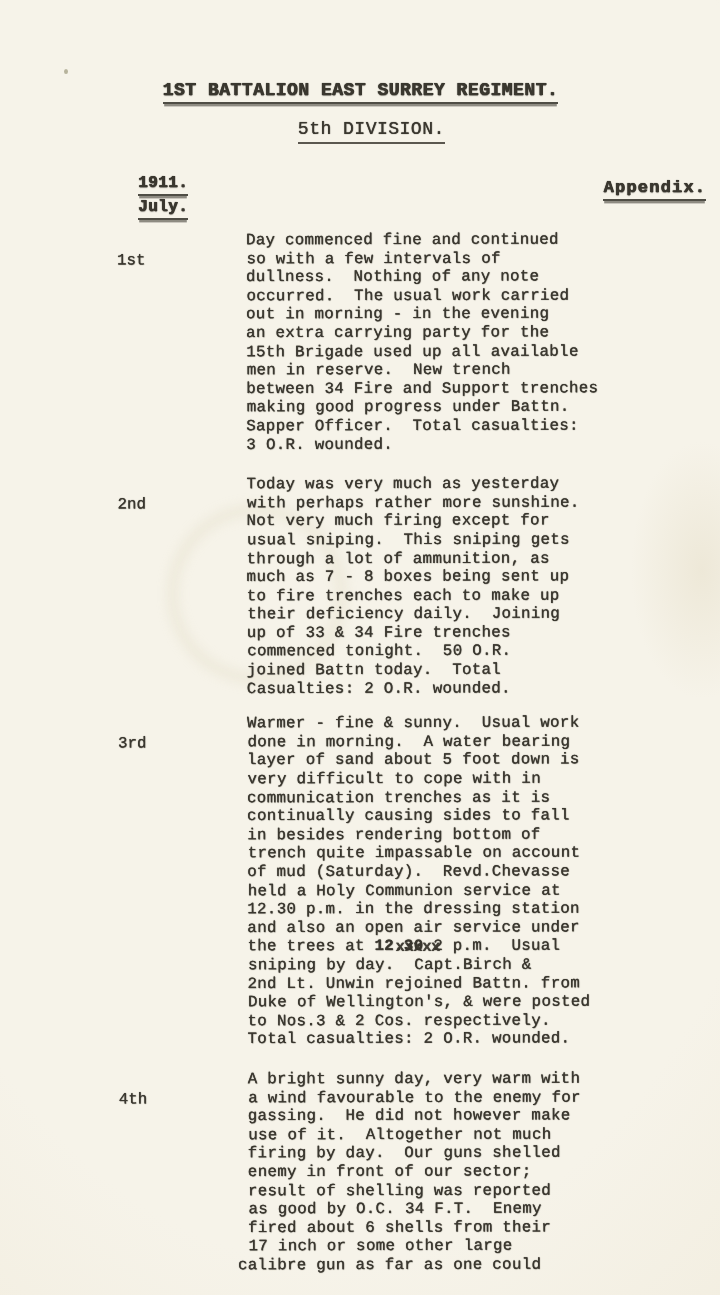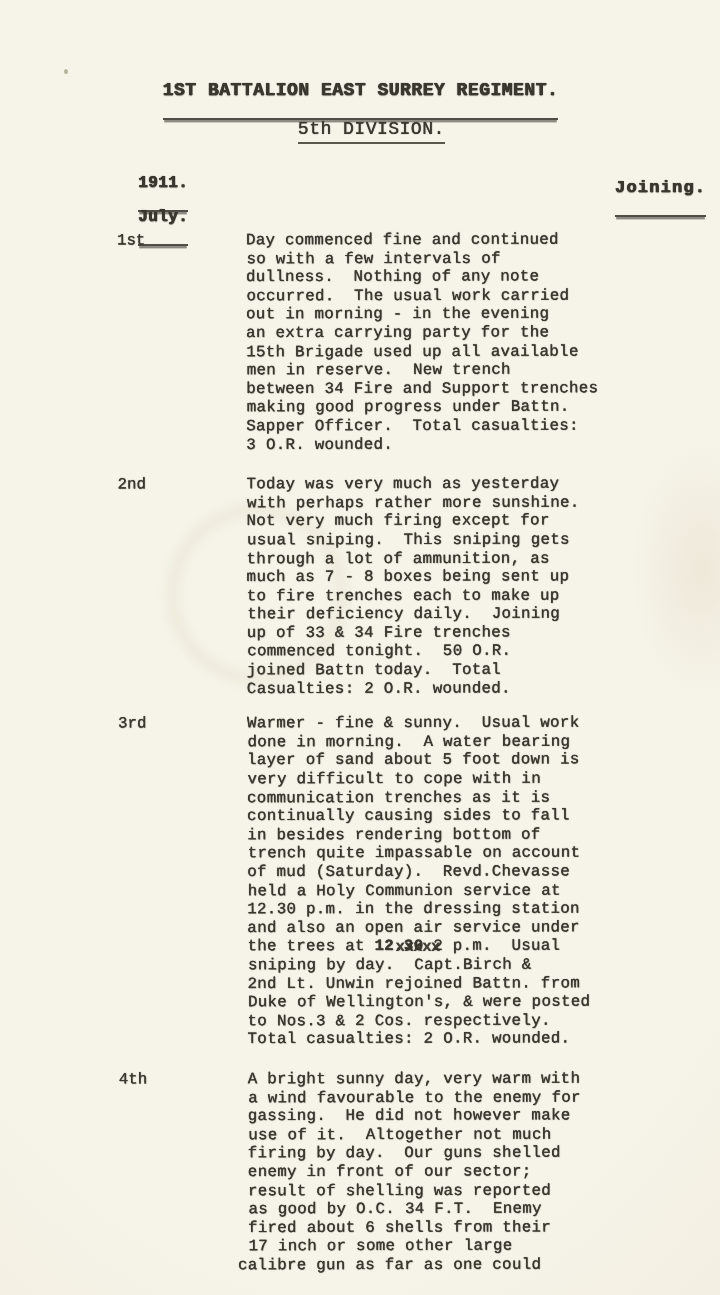--- a/index.html
+++ b/index.html
@@ -17,47 +17,47 @@
   }
   .heavy{
     font-weight:bold;
     text-shadow:0 0 1px currentColor, .7px 0 .4px currentColor, .4px .5px 1px rgba(58,55,47,.55);
   }
   
   .u2{
     display:inline-block;
     border-bottom:2.2px solid rgba(56,53,45,.88);
     box-shadow:0 3.6px 0 -1.2px rgba(56,53,45,.55);
-    padding-bottom:18px;
+    padding-bottom:2px;
   }
   .u1{
     display:inline-block;
     border-bottom:2.2px solid rgba(56,53,45,.82);
     padding-bottom:2.5px;
     text-align:right;
   }
   .page-title{
     position:absolute;top:60px;left:0;width:720px;text-align:center;
     font-size:18px;letter-spacing:.5px;transform:translateX(-11px);
   }
   .division{
     position:absolute;top:99px;left:0;width:720px;text-align:center;
     font-size:18px;letter-spacing:.5px;
   }
   .year{position:absolute;top:156px;left:118px;font-size:16px;letter-spacing:.4px;}
   .appendix{position:absolute;top:159px;right:14px;font-size:17px;letter-spacing:1.2px;}
-  .month{position:absolute;top:190px;left:118px;font-size:16px;letter-spacing:.4px;}
+  .month{position:absolute;top:180px;left:118px;font-size:16px;letter-spacing:.4px;}
 
   .entries{
     position:absolute;top:231px;left:118px;right:20px;
     transform:rotate(-0.12deg);
   }
   .entry{display:flex;margin-bottom:21px;}
   .entry:nth-child(2){margin-bottom:16px;}
-  .entry-day{width:129px;flex:0 0 129px;font-size:15.8px;}
+  .entry-day{width:129px;flex:0 0 129px;font-size:15.8px;margin-top:20px;}
   .entry-lines{flex:1;}
   .line{
     font-size:15.8px;line-height:18.6px;letter-spacing:.3px;white-space:pre;
   }
   .line:nth-child(2n){transform:translateX(.5px);font-family:Liberation Mono, monospace;}
   .line:nth-child(3n){transform:translateY(-.3px);}
   .entry:last-child .line:last-child{margin-left:-10px;}
 
   .xout{position:relative;display:inline-block;font-weight:bold;}
   .xout .over{
@@ -95,20 +95,20 @@
 
 <div class="division ink">
   <span class="u1">5th DIVISION.</span>
 </div>
 
 <div class="year ink heavy">
   <span class="u2">1911.</span>
 </div>
 
 <div class="appendix ink heavy">
-  <span class="u2">Joining.</span>
+  <span class="u2">Appendix.</span>
 </div>
 
 <div class="month ink heavy">
   <span class="u2">July.</span>
 </div>
 
 <div class="entries ink"><div class="entry"><div class="entry-day">1st</div><div class="entry-lines"><div class="line">Day commenced fine and continued</div><div class="line">so with a few intervals of</div><div class="line">dullness.  Nothing of any note</div><div class="line">occurred.  The usual work carried</div><div class="line">out in morning - in the evening</div><div class="line">an extra carrying party for the</div><div class="line">15th Brigade used up all available</div><div class="line">men in reserve.  New trench</div><div class="line">between 34 Fire and Support trenches</div><div class="line">making good progress under Battn.</div><div class="line">Sapper Officer.  Total casualties:</div><div class="line">3 O.R. wounded.</div></div></div><div class="entry"><div class="entry-day">2nd</div><div class="entry-lines"><div class="line">Today was very much as yesterday</div><div class="line">with perhaps rather more sunshine.</div><div class="line">Not very much firing except for</div><div class="line">usual sniping.  This sniping gets</div><div class="line">through a lot of ammunition, as</div><div class="line">much as 7 - 8 boxes being sent up</div><div class="line">to fire trenches each to make up</div><div class="line">their deficiency daily.  Joining</div><div class="line">up of 33 &amp; 34 Fire trenches</div><div class="line">commenced tonight.  50 O.R.</div><div class="line">joined Battn today.  Total</div><div class="line">Casualties: 2 O.R. wounded.</div></div></div><div class="entry"><div class="entry-day">3rd</div><div class="entry-lines"><div class="line">Warmer - fine &amp; sunny.  Usual work</div><div class="line">done in morning.  A water bearing</div><div class="line">layer of sand about 5 foot down is</div><div class="line">very difficult to cope with in</div><div class="line">communication trenches as it is</div><div class="line">continually causing sides to fall</div><div class="line">in besides rendering bottom of</div><div class="line">trench quite impassable on account</div><div class="line">of mud (Saturday).  Revd.Chevasse</div><div class="line">held a Holy Communion service at</div><div class="line">12.30 p.m. in the dressing station</div><div class="line">and also an open air service under</div><div class="line">the trees at <span class="xout"><span>12.30</span><span class="over">xxxxx</span></span> 2 p.m.  Usual</div><div class="line">sniping by day.  Capt.Birch &amp;</div><div class="line">2nd Lt. Unwin rejoined Battn. from</div><div class="line">Duke of Wellington's, &amp; were posted</div><div class="line">to Nos.3 &amp; 2 Cos. respectively.</div><div class="line">Total casualties: 2 O.R. wounded.</div></div></div><div class="entry"><div class="entry-day">4th</div><div class="entry-lines"><div class="line">A bright sunny day, very warm with</div><div class="line">a wind favourable to the enemy for</div><div class="line">gassing.  He did not however make</div><div class="line">use of it.  Altogether not much</div><div class="line">firing by day.  Our guns shelled</div><div class="line">enemy in front of our sector;</div><div class="line">result of shelling was reported</div><div class="line">as good by O.C. 34 F.T.  Enemy</div><div class="line">fired about 6 shells from their</div><div class="line">17 inch or some other large</div><div class="line">calibre gun as far as one could</div></div></div></div>
 
 </body></html>

